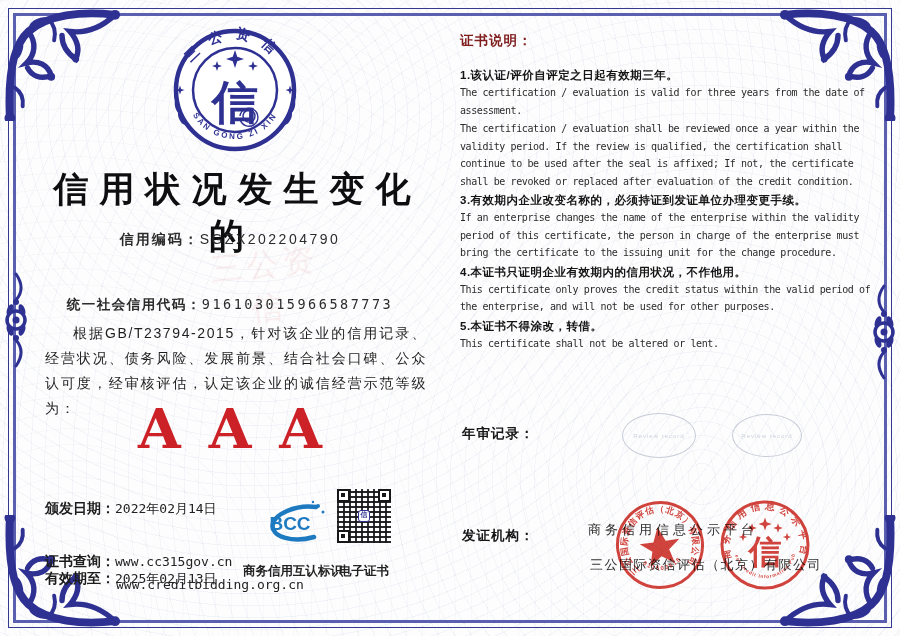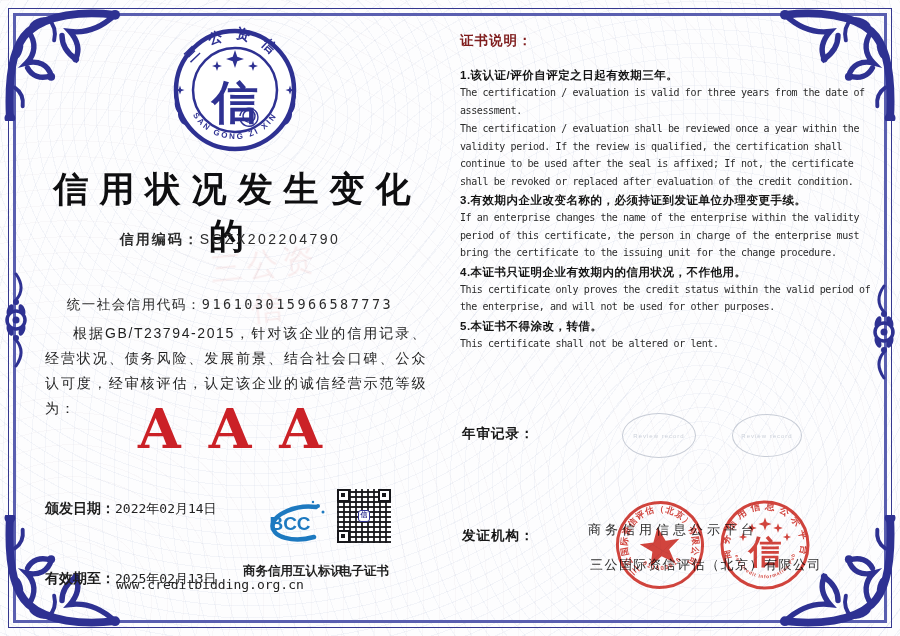--- a/index.html
+++ b/index.html
@@ -30,21 +30,21 @@
   
   .logo-wrap{position:absolute;left:155px;top:24px;width:160px;height:140px;}
   .title{position:absolute;left:36px;top:166px;width:392px;text-align:center;
     font-size:35px;font-weight:bold;color:#0e0e10;letter-spacing:11px;text-indent:11px;}
   .code-line{position:absolute;left:40px;top:231px;width:380px;text-align:center;
     font-size:14px;color:#2b2b2b;}
   .code-line b{font-weight:bold;letter-spacing:2px;}
   .code-line .mono{font-family:Liberation Sans, sans-serif;letter-spacing:2.5px;}
   .uscc-line{position:absolute;left:30px;top:296px;width:400px;text-align:center;
     font-size:13.5px;color:#2b2b2b;}
-  .uscc-line b{font-weight:normal;letter-spacing:1.5px;}
+  .uscc-line b{font-weight:bold;letter-spacing:1.5px;}
   .uscc-line .mono{font-family:"DejaVu Sans Mono",monospace;letter-spacing:2.5px;margin-top:36px;}
   .watermark-red{position:absolute;left:195px;top:243px;width:140px;height:56px;
     color:rgba(205,45,45,.08);font-size:32px;letter-spacing:4px;transform:rotate(-6deg);
     filter:blur(.6px);text-align:center;}
   .statement{position:absolute;left:45px;top:321px;width:382px;
     font-size:14px;line-height:25px;letter-spacing:1.6px;color:#1f1f1f;
     text-align:justify;text-indent:2em;}
   .rating{position:absolute;left:40px;top:396px;width:380px;text-align:center;
     font-family:"DejaVu Serif",serif;font-weight:bold;font-size:55px;color:#cb2127;
     letter-spacing:28px;text-indent:28px;}
@@ -267,20 +267,23 @@
   <div class="statement">根据GB/T23794-2015，针对该企业的信用记录、经营状况、债务风险、发展前景、结合社会口碑、公众认可度，经审核评估，认定该企业的诚信经营示范等级为：</div>
 
   <div class="rating">AAA</div>
 
   <div class="info-row row-issue">
     <b>颁发日期：</b><span class="mono">2022年02月14日</span>
   </div>
   <div class="info-row row-expire">
     <b>有效期至：</b><span class="mono">2025年02月13日</span>
   </div>
+  <div class="info-row row-query">
+    <b>证书查询：</b><span class="mono">www.cc315gov.cn</span>
+  </div>
   <div class="info-row row-url2">
     <span class="mono">www.creditbidding.org.cn</span>
   </div>
 
   <div class="bcc-wrap">
     <svg viewBox="0 0 76 50" width="76" height="50">
       <path d="M64 10 A31 16 -8 1 0 62 40" fill="none" stroke="#1d79c0" stroke-width="4.5" stroke-linecap="round"></path>
       <text x="38" y="33" text-anchor="middle" font-size="19" font-weight="bold" fill="#1d79c0">BCC</text>
       <circle cx="66" cy="9" r="2" fill="#1d79c0"></circle>
         <circle cx="71" cy="15" r="1.5" fill="#1d79c0"></circle>

